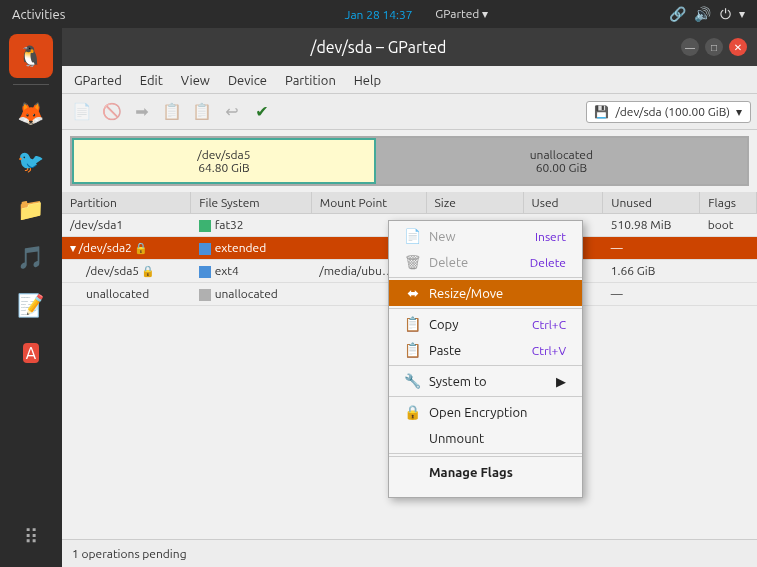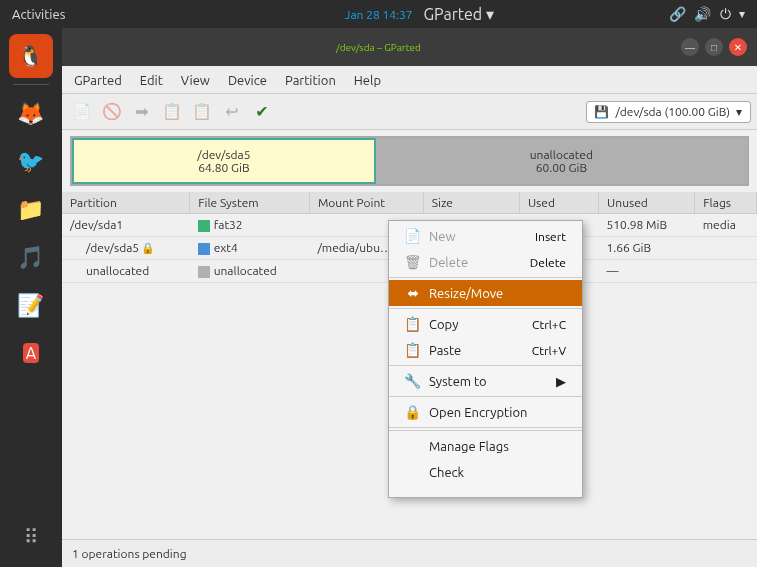--- a/index.html
+++ b/index.html
@@ -21,22 +21,22 @@
       align-items: center;
       justify-content: space-between;
       padding: 0 10px;
       color: #ddd;
       font-size: 13px;
     }
     .title-bar-title {
       position: absolute;
       left: 50%;
       transform: translateX(-50%);
-      color: #84cc16;
-      font-size: 10px;
+      color: #ffffff;
+      font-size: 16px;
     }
     .window-controls {
       display: flex;
       gap: 6px;
       margin-left: auto;
     }
     .win-btn {
       width: 18px;
       height: 18px;
       border-radius: 50%;
@@ -274,32 +274,32 @@
       padding: 5px 16px;
       cursor: pointer;
       display: flex;
       align-items: center;
       gap: 8px;
       font-size: 13px;
       color: #222;
     }
     .ctx-item.disabled { color: #999; cursor: default; }
     .ctx-item.highlighted { background: #cc6600; color: white; }
-    .ctx-item .shortcut { margin-left: auto; color: #000000; font-size: 12px; }
+    .ctx-item .shortcut { margin-left: auto; color: #6d28d9; font-size: 12px; }
     .ctx-separator { height: 1px; background: #ccc; margin: 2px 0; }
     .ctx-item .ctx-icon { width: 16px; height: 16px; display: flex; align-items: center; justify-content: center; font-size: 14px; }
     .ctx-has-sub { display: flex; justify-content: space-between; }
   </style>
 </head>
 <body>
 
 <div class="system-bar">
   <span style="cursor:pointer;color:#ddd;font-size:13px;">Activities</span>
   <span style="width:8px;display:inline-block;"></span>
-  <span style="cursor:pointer;color:#ddd;font-size:16px;">
+  <span style="cursor:pointer;color:#ddd;font-size:12px;">
     <span>GParted</span>
     <span>▾</span>
   </span>
   <span class="system-bar-center">Jan 28  14:37</span>
   <span class="sys-icons">
     <span style="font-size:14px;">🔗</span>
     <span style="font-size:14px;cursor:pointer;">🔊</span>
     <span style="font-size:14px;cursor:pointer;">⏻</span>
     <span style="cursor:pointer;">▾</span>
   </span>
@@ -401,23 +401,38 @@
 
           <tr class="">
             <td>/dev/sda1</td>
             <td>
               <span class="fs-indicator" style="background:#3cb371;"></span>fat32
             </td>
             <td></td>
             <td>512.00 MiB</td>
             <td>1.02 MiB</td>
             <td>510.98 MiB</td>
-            <td>media</td>
+            <td>boot</td>
           </tr>
 
+          <tr class="row-selected">
+            <td>
+              <span>▾</span>
+              /dev/sda2
+              <span style="font-size:11px;">🔒</span>
+            </td>
+            <td>
+              <span class="fs-indicator" style="background:#4a90d9;"></span>extended
+            </td>
+            <td></td>
+            <td></td>
+            <td></td>
+            <td>—</td>
+            <td></td>
+          </tr>
 
           <tr class="">
             <td style="padding-left:24px;">
               /dev/sda5
               <span style="font-size:11px;">🔒</span>
             </td>
             <td>
               <span class="fs-indicator" style="background:#4a90d9;"></span>ext4
             </td>
             <td>/media/ubu…</td>
@@ -487,33 +502,33 @@
     <span>System to</span>
     <span style="margin-left:auto;">▶</span>
   </div>
   <div class="ctx-separator"></div>
 
   <div class="ctx-item">
     <span class="ctx-icon">🔒</span>
     <span>Open Encryption</span>
   </div>
 
-  <div class="ctx-separator"></div>
-
-  <div class="ctx-separator"></div>
-
   <div class="ctx-item">
     <span class="ctx-icon"></span>
-    <span style="font-weight:normal;">Manage Flags</span>
-  </div>
+    <span>Unmount</span>
+  </div>
+  <div class="ctx-separator"></div>
+
+  <div class="ctx-separator"></div>
 
   <div class="ctx-item">
     <span class="ctx-icon"></span>
-    <span>Check</span>
-  </div>
+    <span style="font-weight:bold;">Manage Flags</span>
+  </div>
+
 
 
   <div class="ctx-item">
     
     
   </div>
 
 </div>
 
 </body></html>

